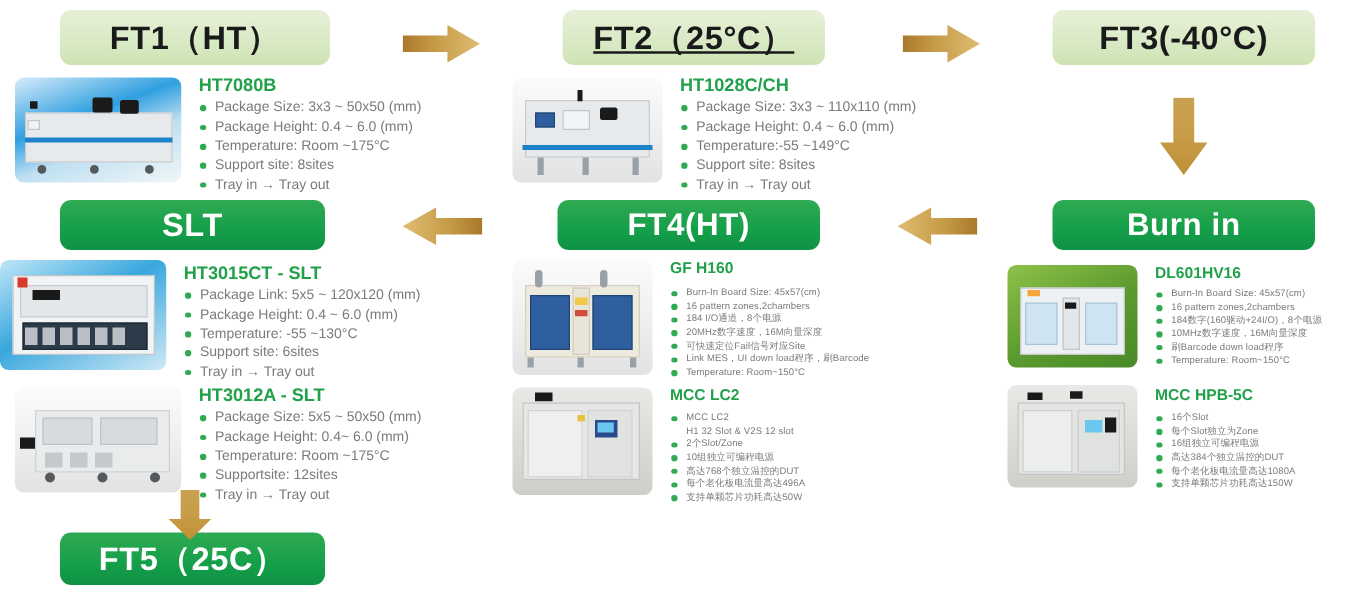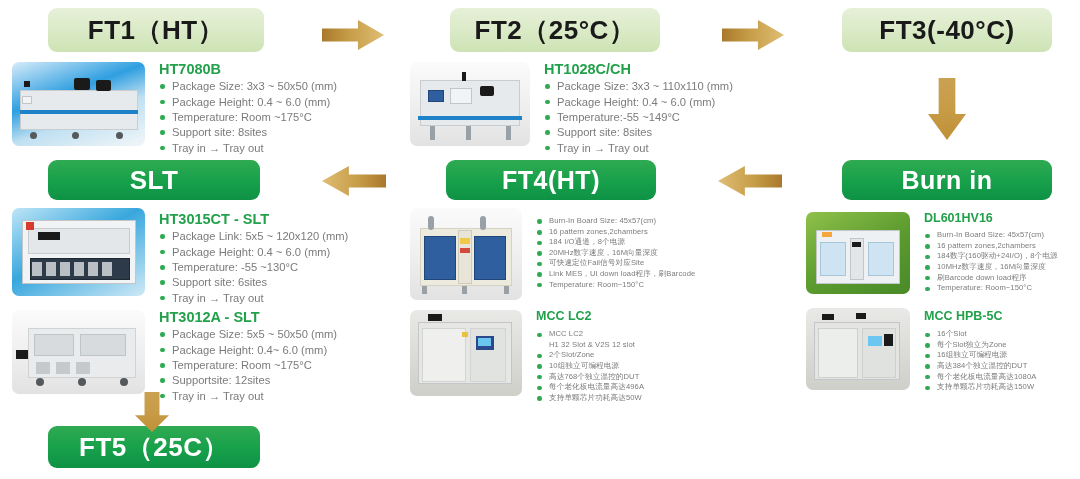--- a/index.html
+++ b/index.html
@@ -97,21 +97,21 @@
 </style>
 </head>
 <body>
 
 <div id="stage">
 
   <div class="hdr light" style="left:48px; top:8px; width:216px; height:44px; font-size:26px;">
     <span>FT1（HT）</span>
   </div>
 
-  <div class="hdr light" style="left:450px; top:8px; width:210px; height:44px; font-size:26px;">
+  <div class="hdr light" style="left:450px; top:8px; width:210px; height:44px; font-size:26px;text-decoration:underline;">
     <span>FT2（25°C）</span>
   </div>
 
   <div class="hdr light" style="left:842px; top:8px; width:210px; height:44px; font-size:26px;">
     <span>FT3(-40°C)</span>
   </div>
 
   <div class="hdr green" style="left:842px; top:160px; width:210px; height:40px; font-size:25px;">
     <span>Burn in</span>
   </div>
@@ -263,20 +263,21 @@
         <div class="mach" style="left:50px; top:30px; width:10px; height:6px; background:#f0c84a; border:none;"></div>
         <div class="mach" style="left:50px; top:40px; width:10px; height:5px; background:#d24b3c; border:none;"></div>
         <div class="mach leg" style="left:12px; top:78px; width:5px; height:8px;"></div>
         <div class="mach leg" style="left:52px; top:78px; width:5px; height:8px;"></div>
         <div class="mach leg" style="left:94px; top:78px; width:5px; height:8px;"></div>
         <div class="mach leg" style="left:18px; top:8px; width:6px; height:14px; border-radius:3px;"></div>
         <div class="mach leg" style="left:70px; top:8px; width:6px; height:14px; border-radius:3px;"></div>
       </div>
     </div>
     <div class="info" style="margin-left:14px; margin-top:0px;">
+      <div class="title">GF H160</div>
       <ul class="specs" style="margin-top:8px;">
         <li>Burn-In Board Size: 45x57(cm)</li>
         <li>16 pattern zones,2chambers</li>
         <li>184 I/O通道，8个电源</li>
         <li>20MHz数字速度，16M向量深度</li>
         <li>可快速定位Fail信号对应Site</li>
         <li>Link MES，UI down load程序，刷Barcode</li>
         <li>Temperature: Room~150°C</li>
       </ul>
     </div>
@@ -301,21 +302,21 @@
         <li class="nobullet">H1 32 Slot &amp; V2S 12 slot</li>
         <li>2个Slot/Zone</li>
         <li>10组独立可编程电源</li>
         <li>高达768个独立温控的DUT</li>
         <li>每个老化板电流量高达496A</li>
         <li>支持单颗芯片功耗高达50W</li>
       </ul>
     </div>
   </div>
 
-  <div class="equip" style="left:12px; top:208px;">
+  <div class="equip" style="left:0; top:208px;">
     <div class="photo bgcyan" style="width:133px; height:88px;">
       <div class="inner">
         <div class="mach" style="left:10px; top:12px; width:114px; height:64px; background:#f1f3f5;"></div>
         <div class="mach" style="left:16px; top:20px; width:102px; height:26px; background:#e3e7ea; border-color:#c7ccd0;"></div>
         <div class="mach dark" style="left:18px; top:50px; width:100px; height:22px;"></div>
         <div class="mach" style="left:14px; top:14px; width:8px; height:8px; background:#d63b2e; border:none;"></div>
         <div class="mach blk" style="left:26px; top:24px; width:22px; height:8px;"></div>
         <div class="mach" style="left:20px; top:54px; width:10px; height:14px; background:#b9bfc4; border:none;"></div>
         <div class="mach" style="left:34px; top:54px; width:10px; height:14px; background:#b9bfc4; border:none;"></div>
         <div class="mach" style="left:48px; top:54px; width:10px; height:14px; background:#b9bfc4; border:none;"></div>

